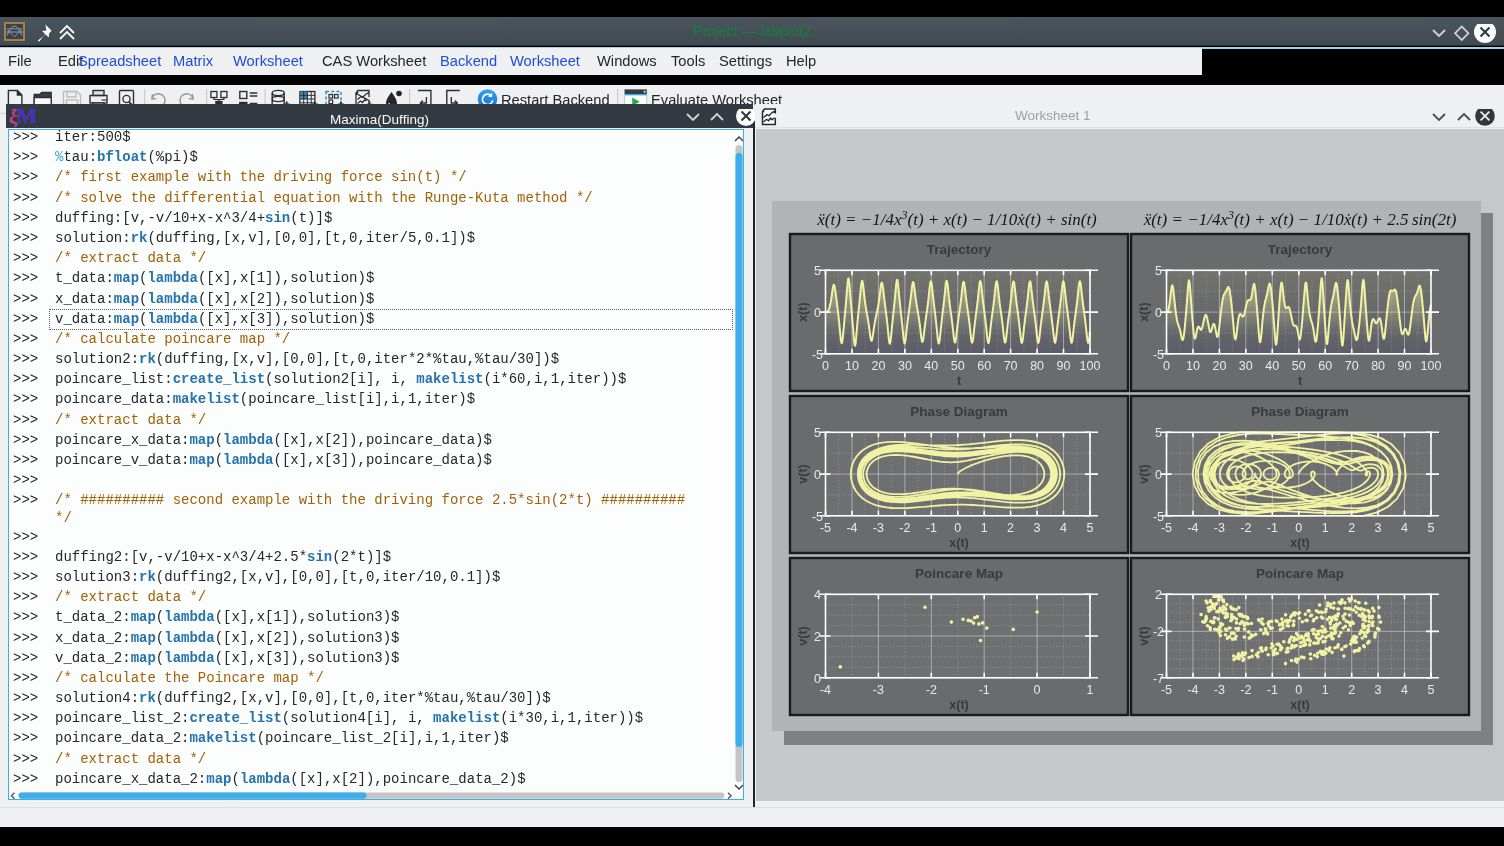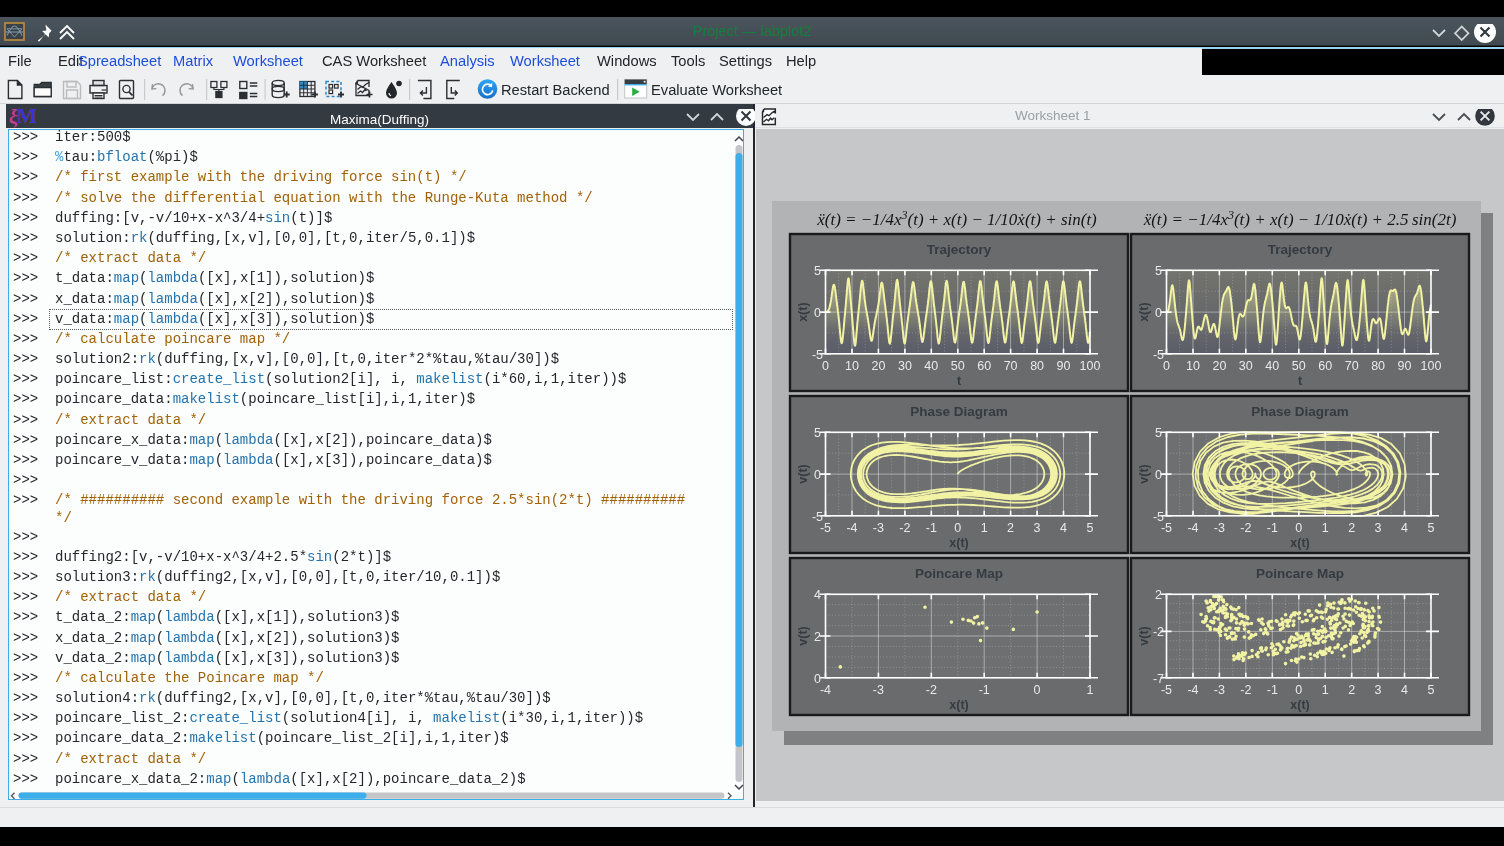--- a/index.html
+++ b/index.html
@@ -3,32 +3,32 @@
 *{margin:0;padding:0;box-sizing:border-box}
 html,body{width:1504px;height:846px;overflow:hidden;background:#000;font-family:"Liberation Sans",sans-serif}
 .abs{position:absolute}
 #stage{position:relative;width:1504px;height:846px;background:#000}
 #titlebar{position:absolute;left:0;top:17px;width:1504px;height:29px;background:linear-gradient(#4b555d,#414a51);border-bottom:1px solid #272c31}
 #titleline{position:absolute;left:0;top:47px;width:1504px;height:1.5px;background:#97d1ee}
 #title{position:absolute;left:0;top:23px;width:1504px;text-align:center;color:#15803d;font-size:14.5px}
 #menubar{position:absolute;left:0;top:48px;width:1202px;height:27px;background:#eff0f1;color:#21252a;font-size:14.7px}
 .mi{position:absolute;top:5px}
 .dis{color:#1d4ed8}
-#toolbar{position:absolute;left:0;top:75px;width:1504px;height:29px;background:#eff0f1;border-bottom:1px solid #d3d4d5}
+#toolbar{position:absolute;left:0;top:85px;width:1504px;height:29px;background:#eff0f1;border-bottom:1px solid #d3d4d5}
 #lwin{position:absolute;left:6px;top:104px;width:747px;height:703px;background:#eff0f1}
 #lwin .tb{position:absolute;left:0;top:0;width:100%;height:24px;background:#333a41;color:#fcfcfc;font-size:13.5px}
 #rwin{position:absolute;left:755px;top:104px;width:749px;height:703px;background:#eff0f1}
 #rwin .tb{position:absolute;left:0;top:0;width:100%;height:24px;background:#eff0f1;color:#9aa0a5;font-size:13.5px;border-bottom:1px solid #dfe0e1}
 #console{position:absolute;left:2px;top:25px;width:736px;height:671px;background:#fcfdfd;border:1px solid #3daee9;overflow:hidden}
 #code{position:absolute;left:4px;top:-3px;font:14px "Liberation Mono",monospace;color:#24282c;white-space:pre}
 .r{height:20.2px;line-height:20.2px}
 .rc{height:16px;line-height:14px}
 .pr{color:#24282c}
 .c{color:#a16207}
-.f{color:#2473ad;font-weight:normal}
+.f{color:#2473ad;font-weight:bold}
 .pc{color:#45a1d6}
 #cursorbox{position:absolute;left:40px;top:178.5px;width:684px;height:21px;border:1px dotted #5a5f64}
 #statusbar{position:absolute;left:0;top:807px;width:1504px;height:20px;background:#eff0f1;border-top:1px solid #dcdddd}
 svg{display:block}
 </style></head><body>
 <div id="stage">
 <div id="titlebar"></div>
 <div class="abs" style="left:0;top:104px;width:1504px;height:703px;background:#eff0f1"></div>
 <div class="abs" style="left:753px;top:104px;width:1.5px;height:703px;background:#22262a"></div>
 <div id="titleline"></div>
@@ -53,21 +53,21 @@
  <circle cx="61" cy="8" r="11" fill="#fcfdfd"></circle>
  <path d="M56.5 3.5 L65.5 12.5 M65.5 3.5 L56.5 12.5" stroke="#30363c" stroke-width="2.1"></path>
 </svg>
 <div id="menubar">
   <span class="mi" style="left:8px">File</span>
   <span class="mi" style="left:58px">Edit</span>
   <span class="mi dis" style="left:78px">Spreadsheet</span>
   <span class="mi dis" style="left:173px">Matrix</span>
   <span class="mi dis" style="left:233px">Worksheet</span>
   <span class="mi" style="left:322px">CAS Worksheet</span>
-  <span class="mi dis" style="left:440px">Analysis</span>
+  <span class="mi dis" style="left:440px">Backend</span>
   <span class="mi dis" style="left:510px">Worksheet</span>
   <span class="mi" style="left:597px">Windows</span>
   <span class="mi" style="left:671px">Tools</span>
   <span class="mi" style="left:719px">Settings</span>
   <span class="mi" style="left:786px">Help</span>
 </div>
 <div id="toolbar">
       <svg width="900" height="29" viewBox="0 0 900 29" style="position:absolute;left:0;top:0">
 <defs>
           <linearGradient id="rbg" x1="0" y1="0" x2="0" y2="1">

